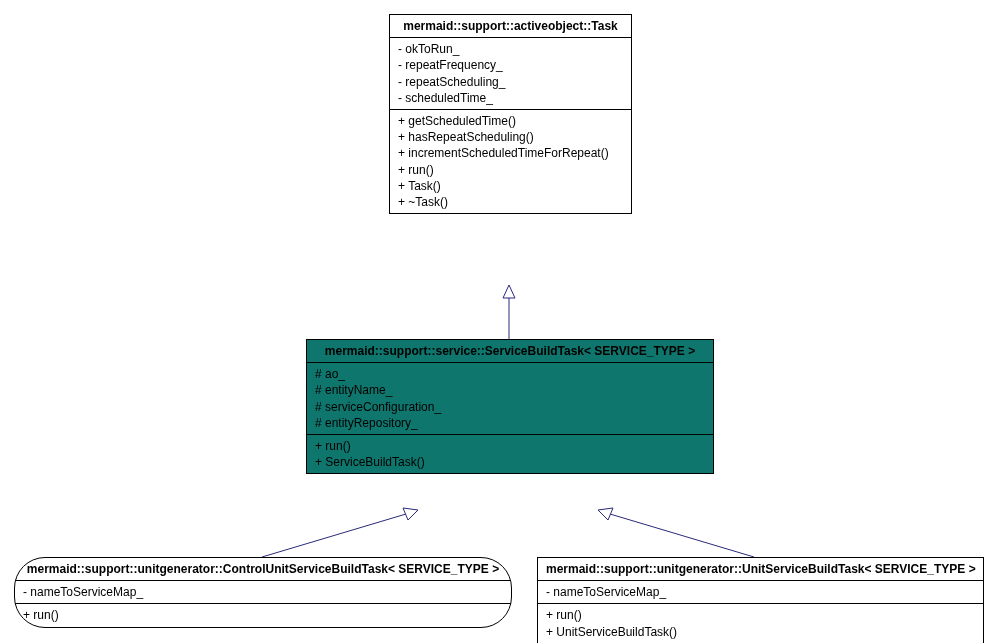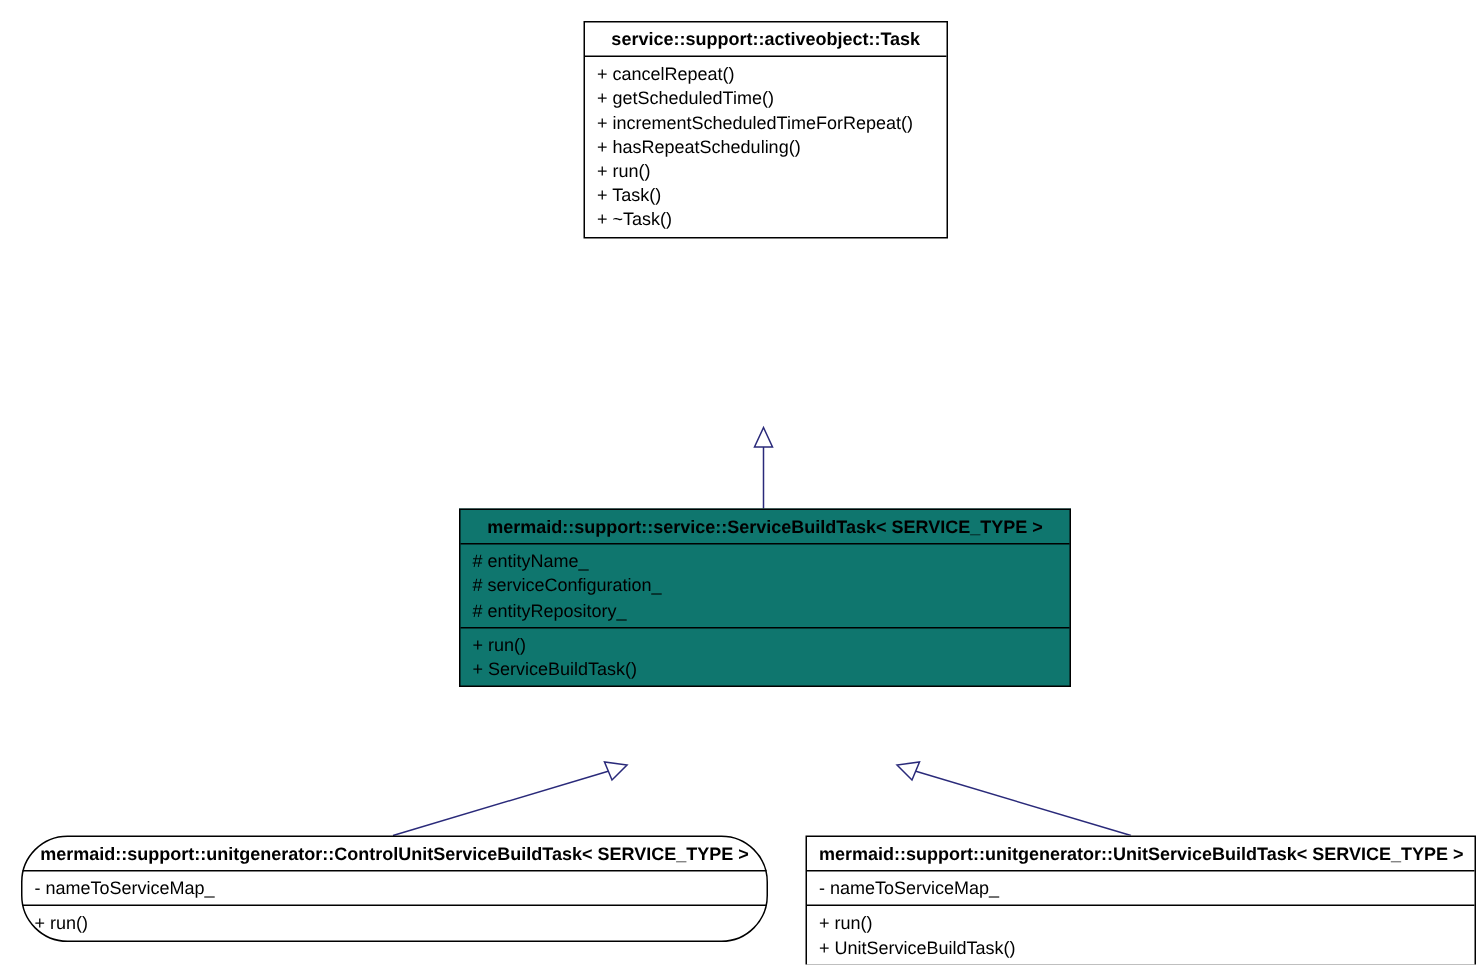--- a/index.html
+++ b/index.html
@@ -56,35 +56,41 @@
   <svg class="connectors">
     <line x1="499" y1="329" x2="499" y2="288" stroke="#2a2a7a" stroke-width="1"></line>
     <polygon points="499,275 493,288 505,288" fill="#fff" stroke="#2a2a7a" stroke-width="1"></polygon>
     <line x1="252" y1="547" x2="396" y2="504" stroke="#2a2a7a" stroke-width="1"></line>
     <polygon points="408,500 393,498 398,510" fill="#fff" stroke="#2a2a7a" stroke-width="1"></polygon>
     <line x1="744" y1="547" x2="600" y2="504" stroke="#2a2a7a" stroke-width="1"></line>
     <polygon points="588,500 598,510 603,498" fill="#fff" stroke="#2a2a7a" stroke-width="1"></polygon>
   </svg>
 
   <div class="uml-class" style="left:379px; top:4px; width:241px;">
-    <div class="uml-section uml-title">service::support::activeobject::Task</div>
+    <div class="uml-section uml-title">mermaid::support::activeobject::Task</div>
     <div class="uml-section">
-      <div class="row">+ cancelRepeat()</div>
+      <div class="row">- okToRun_</div>
+      <div class="row">- repeatFrequency_</div>
+      <div class="row">- repeatScheduling_</div>
+      <div class="row">- scheduledTime_</div>
+    </div>
+    <div class="uml-section">
       <div class="row">+ getScheduledTime()</div>
+      <div class="row">+ hasRepeatScheduling()</div>
       <div class="row">+ incrementScheduledTimeForRepeat()</div>
-      <div class="row">+ hasRepeatScheduling()</div>
       <div class="row">+ run()</div>
       <div class="row">+ Task()</div>
       <div class="row">+ ~Task()</div>
     </div>
   </div>
 
   <div class="uml-class highlight" style="left:296px; top:329px; width:406px;">
     <div class="uml-section uml-title">mermaid::support::service::ServiceBuildTask&lt; SERVICE_TYPE &gt;</div>
     <div class="uml-section">
+      <div class="row"># ao_</div>
       <div class="row"># entityName_</div>
       <div class="row"># serviceConfiguration_</div>
       <div class="row"># entityRepository_</div>
     </div>
     <div class="uml-section">
       <div class="row">+ run()</div>
       <div class="row">+ ServiceBuildTask()</div>
     </div>
   </div>
 

